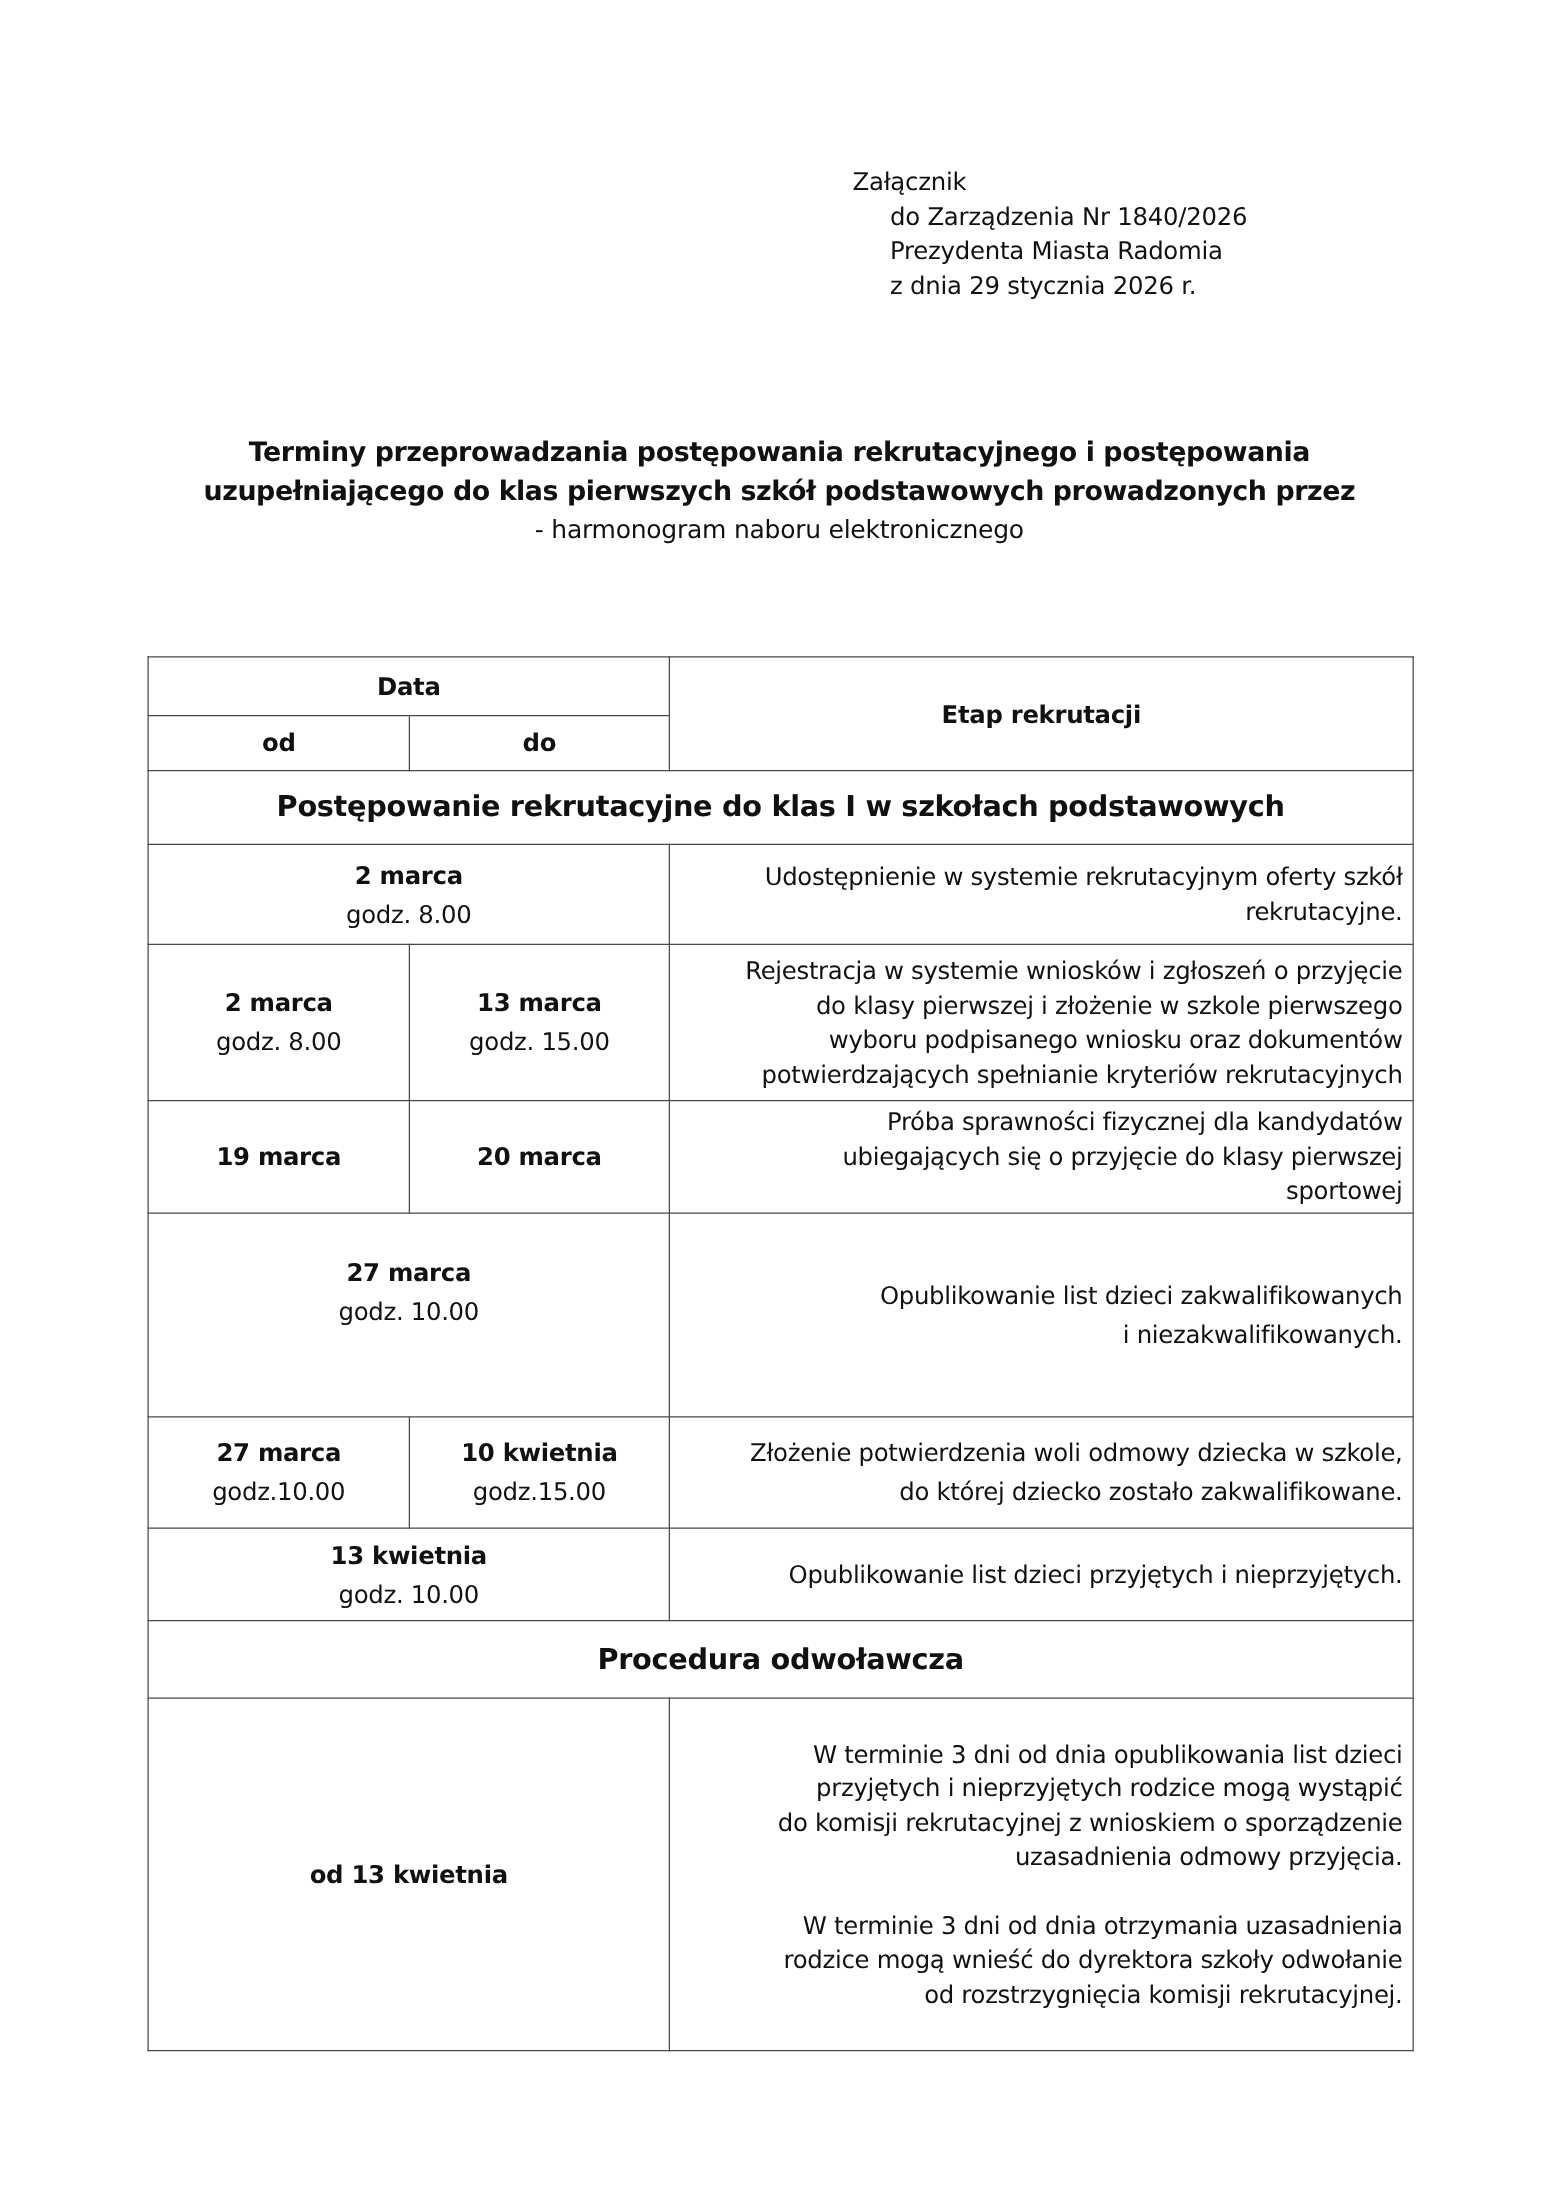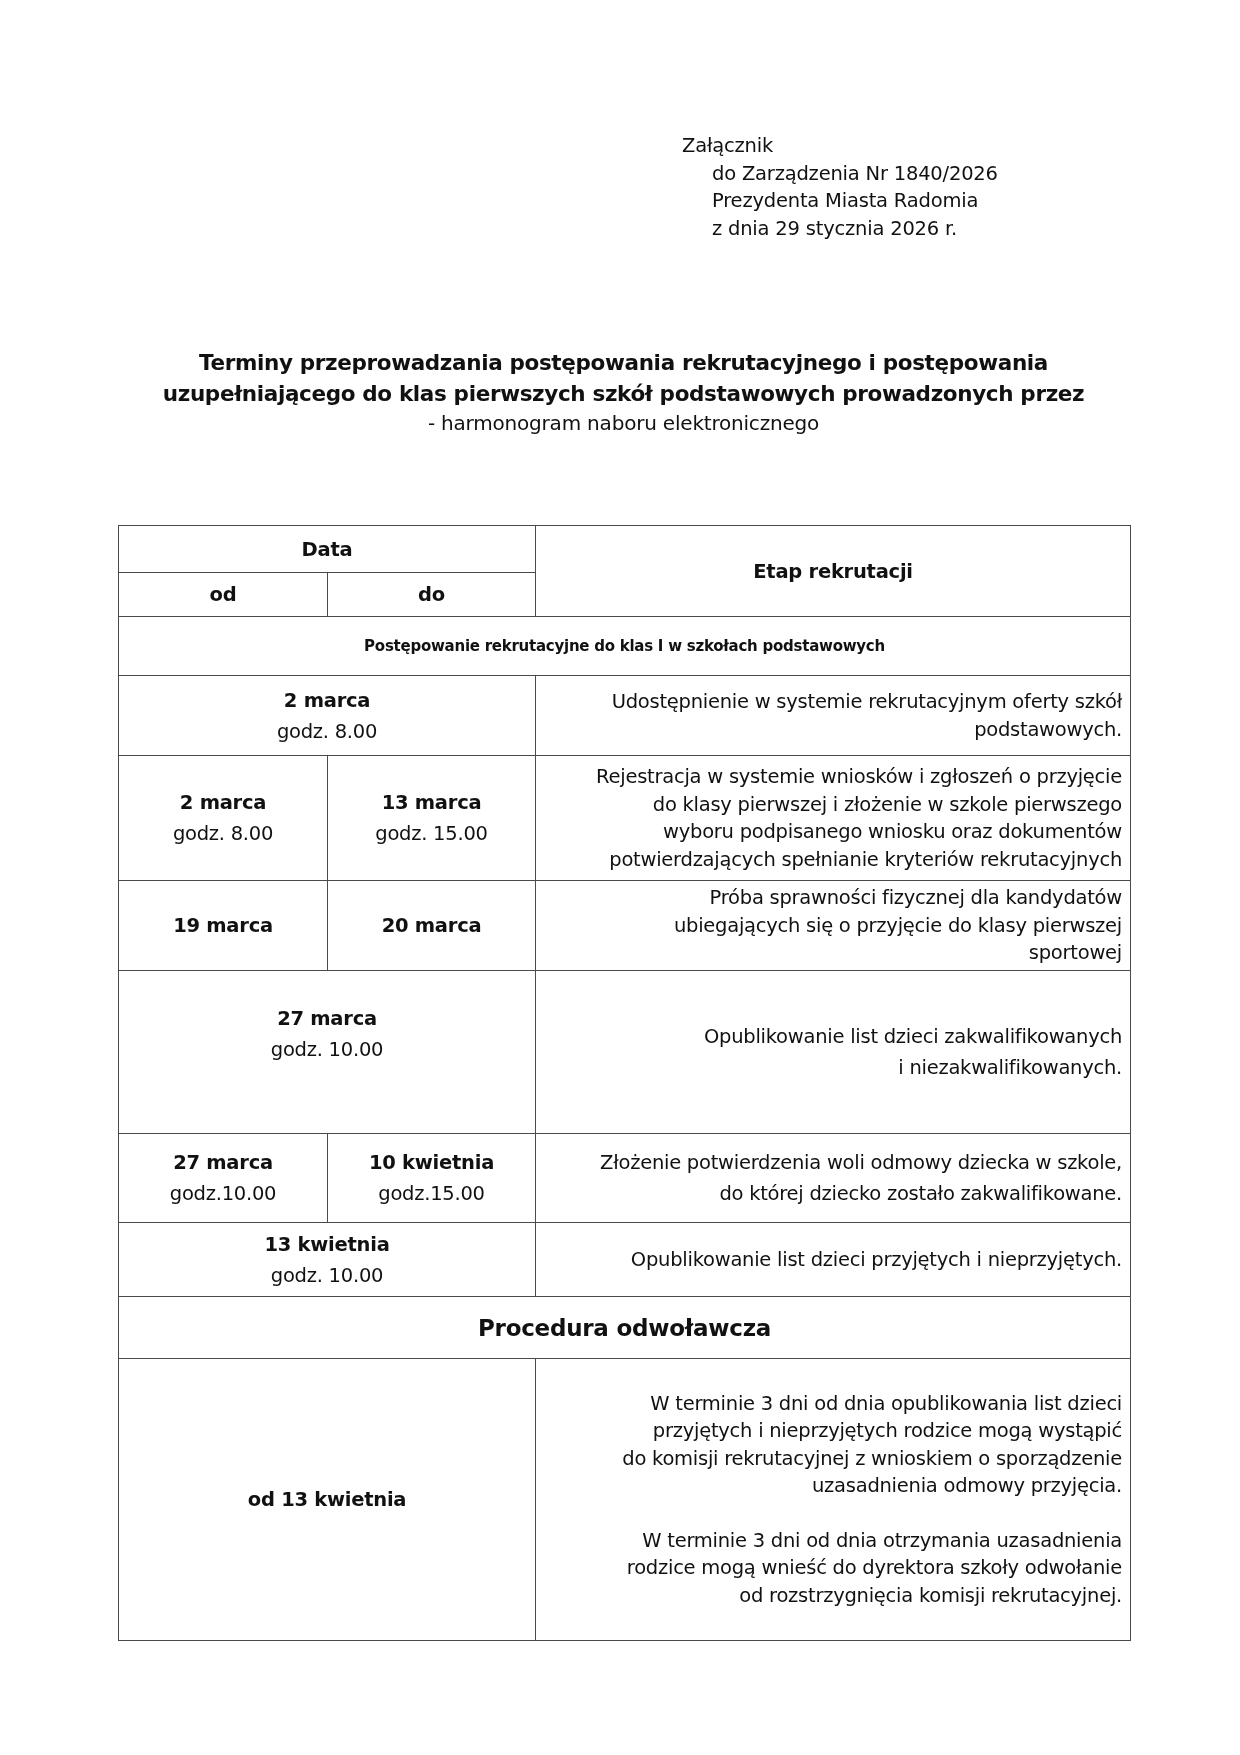--- a/index.html
+++ b/index.html
@@ -68,31 +68,31 @@
   <tbody>
       <tr style="height:47px">
     <td colspan="2" class="hdr">Data</td>
     <td rowspan="2" class="hdr">Etap rekrutacji</td>
   </tr>
   <tr style="height:44px">
     <td class="hdr">od</td>
     <td class="hdr">do</td>
   </tr>
   <tr style="height:59px">
-    <td colspan="3" class="sec" style="font-size:15px">Postępowanie rekrutacyjne do klas I w szkołach podstawowych</td>
+    <td colspan="3" class="sec" style="font-size:23px">Postępowanie rekrutacyjne do klas I w szkołach podstawowych</td>
   </tr>
 
   <tr style="height:80px">
     <td colspan="2" class="c-date">
       <span class="date-main">2 marca</span>
       <span class="date-time">godz. 8.00</span>
     </td>
     <td class="c-desc">
       <div>Udostępnienie w systemie rekrutacyjnym oferty szkół</div>
-      <div>podstawowych.</div>
+      <div>rekrutacyjne.</div>
     </td>
   </tr>
 
   <tr style="height:125px">
     <td class="c-date">
       <span class="date-main">2 marca</span>
       <span class="date-time">godz. 8.00</span>
     </td>
     <td class="c-date">
       <span class="date-main">13 marca</span>

